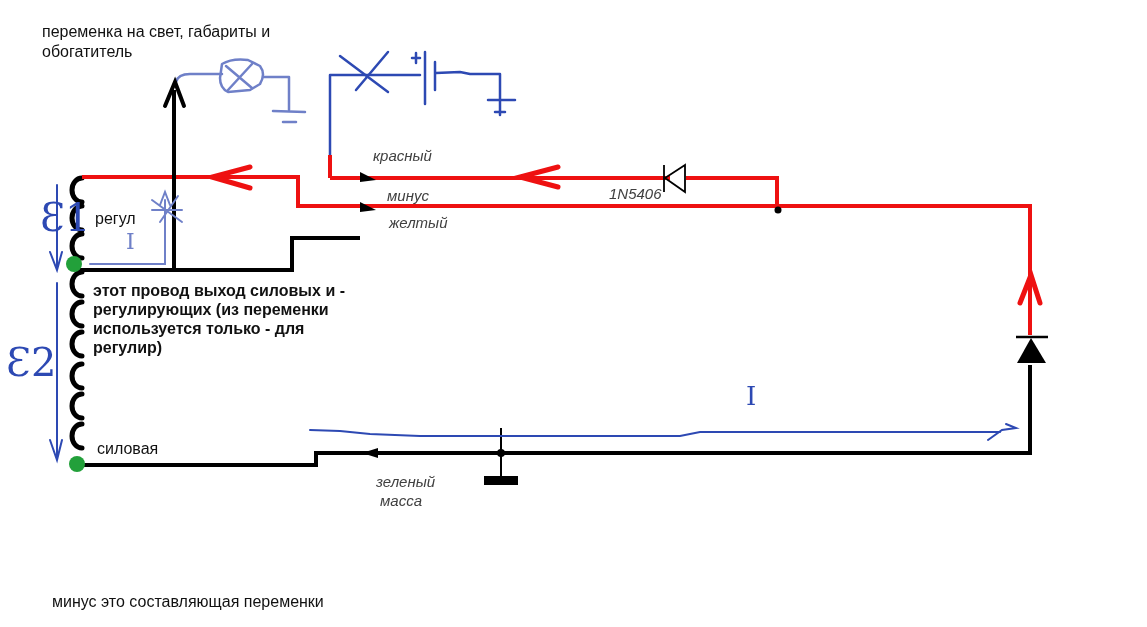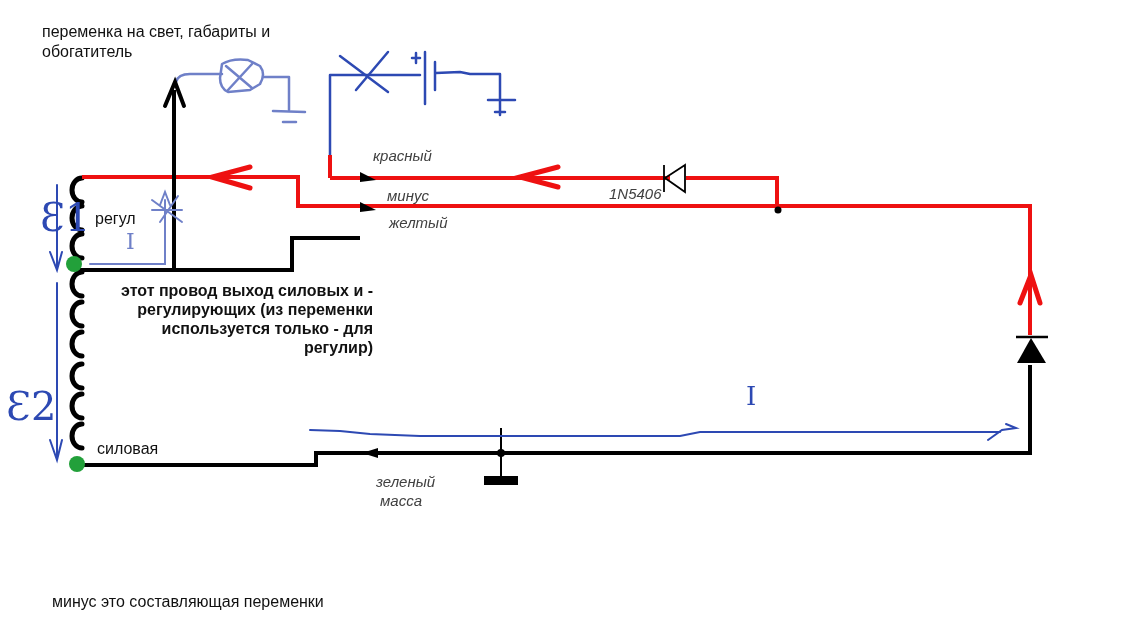--- a/index.html
+++ b/index.html
@@ -1,21 +1,21 @@
 <!DOCTYPE html>
 <html><head>
 <meta charset="utf-8">
 <style>
   html, body { margin: 0; padding: 0; background: #ffffff; }
   body { width: 1147px; height: 627px; position: relative; overflow: hidden; font-family: "Liberation Sans", sans-serif; }
   #canvas { position: absolute; left: 0; top: 0; width: 1147px; height: 627px; }
   .lbl { position: absolute; color: #111; line-height: 19px; white-space: nowrap; }
   .bold { font-weight: normal; font-size: 16px; }
   .ital { font-style: italic; font-size: 15px; color: #404040; }
-  .note { font-weight: bold; font-size: 16px; line-height: 19px; white-space: normal; text-align: right; }
+  .note { font-weight: bold; font-size: 16px; line-height: 19px; white-space: normal; }
 </style>
 </head>
 <body>
 
 <svg id="canvas" viewBox="0 0 1147 627" xmlns="http://www.w3.org/2000/svg">
 
   <g fill="none" stroke="#6f80c8" stroke-width="2.5" stroke-linecap="round" stroke-linejoin="round">
     <path d="M176 82 Q178 74 190 74 L222 74"></path>
     <path d="M222 64 Q232 58 248 60 L260 66 Q266 74 260 84 L250 90 L228 92 Q220 88 220 78 Z"></path>
     <path d="M226 66 L252 88 M252 64 L228 90"></path>
@@ -109,17 +109,17 @@
 <div class="lbl bold" style="left:97px; top:439px;">силовая</div>
 
 <div class="lbl ital" style="left:373px; top:146px;">красный</div>
 <div class="lbl ital" style="left:387px; top:186px;">минус</div>
 <div class="lbl ital" style="left:389px; top:213px;text-align:center;">желтый</div>
 <div class="lbl ital" style="left:609px; top:184px;">1N5406</div>
 <div class="lbl ital" style="left:376px; top:472px;">зеленый</div>
 <div class="lbl ital" style="left:380px; top:491px;">масса</div>
 
 <div class="lbl" style="left:4px; top:195px; font-size:40px; line-height:44px; color:#2d49b3; font-family:'DejaVu Serif', serif;margin-left:36px;">Ɛ1</div>
-<div class="lbl" style="left:6px; top:340px; font-size:40px; line-height:44px; color:#2d49b3; font-family:'DejaVu Serif', serif;margin-top:44px;">Ɛ2</div>
+<div class="lbl" style="left:6px; top:340px; font-size:40px; line-height:44px; color:#2d49b3; font-family:'DejaVu Serif', serif;">Ɛ2</div>
 <div class="lbl" style="left:126px; top:230px; font-size:22px; line-height:24px; color:#6f80c8; font-family:'DejaVu Serif', serif;">I</div>
 <div class="lbl" style="left:746px; top:382px; font-size:26px; line-height:28px; color:#2d49b3; font-family:'DejaVu Serif', serif;">I</div>
 
 <div class="lbl bold" style="left:52px; top:592px;">минус это составляющая переменки</div>
 
 </body></html>

